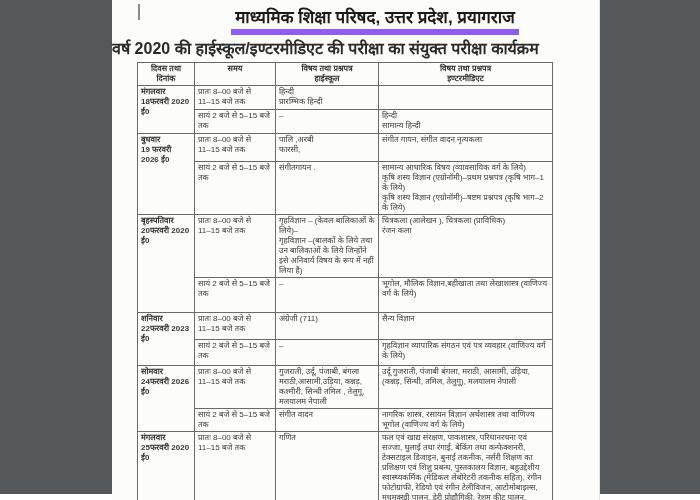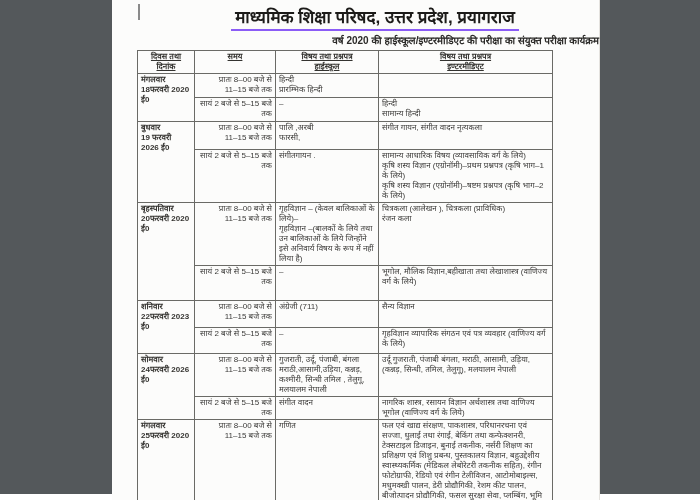--- a/index.html
+++ b/index.html
@@ -15,41 +15,41 @@
   .paper{
     position:absolute;left:112px;top:0;width:487px;height:500px;
     background:#fcfcfb;border-right:1px solid #e4e2de;
   }
   .scan-mark{
     position:absolute;left:26px;top:4px;width:2px;height:16px;background:#8a8a8a;
   }
   .title-wrap{text-align:center;margin-top:5px;}
   .doc-title{
     display:inline-block;font-size:17px;font-weight:bold;color:#1c1b19;
-    border-bottom:2px solid #8b5cf6;padding:0 4px 1px 4px;letter-spacing:0px;margin-left:39px;
+    border-bottom:6px solid #8b5cf6;padding:0 4px 1px 4px;letter-spacing:0px;margin-left:39px;
   }
   .doc-subtitle{
-    text-align:right;font-size:10px;font-weight:bold;color:#2b2a28;margin-top:2px;margin-left:31px;
+    text-align:left;font-size:16px;font-weight:bold;color:#2b2a28;margin-top:2px;
   }
   table.schedule{
     border-collapse:collapse;table-layout:fixed;
     margin:3px 0 0 25px;width:415px;
   }
   table.schedule td,table.schedule th{
     border:1px solid #6a6a66;vertical-align:top;
     font-size:8px;line-height:1.25;padding:1px 3px;
     white-space:pre-line;overflow:hidden;
   }
-  th.hdr{font-weight:bold;text-align:center;padding:2px 1px;color:#343330;text-decoration:underline;}
+  th.hdr{font-weight:bold;text-align:center;padding:2px 1px;color:#343330;}
   col.c-day{width:57px;}
   col.c-time{width:81px;}
   col.c-hs{width:103px;}
   col.c-inter{width:174px;}
   td.day{font-weight:bold;color:#343330;padding-top:3px;}
-  td.time{text-align:right;padding-top:2px;}
+  td.time{text-align:left;padding-top:2px;}
   td.hs{text-align:left;}
   td.inter{text-align:left;font-size:7.5px;line-height:1.16;}
 </style>
 </head>
 <body>
 
 <div class="backdrop left"></div>
 <div class="backdrop right"></div>
 
 <div class="paper">

